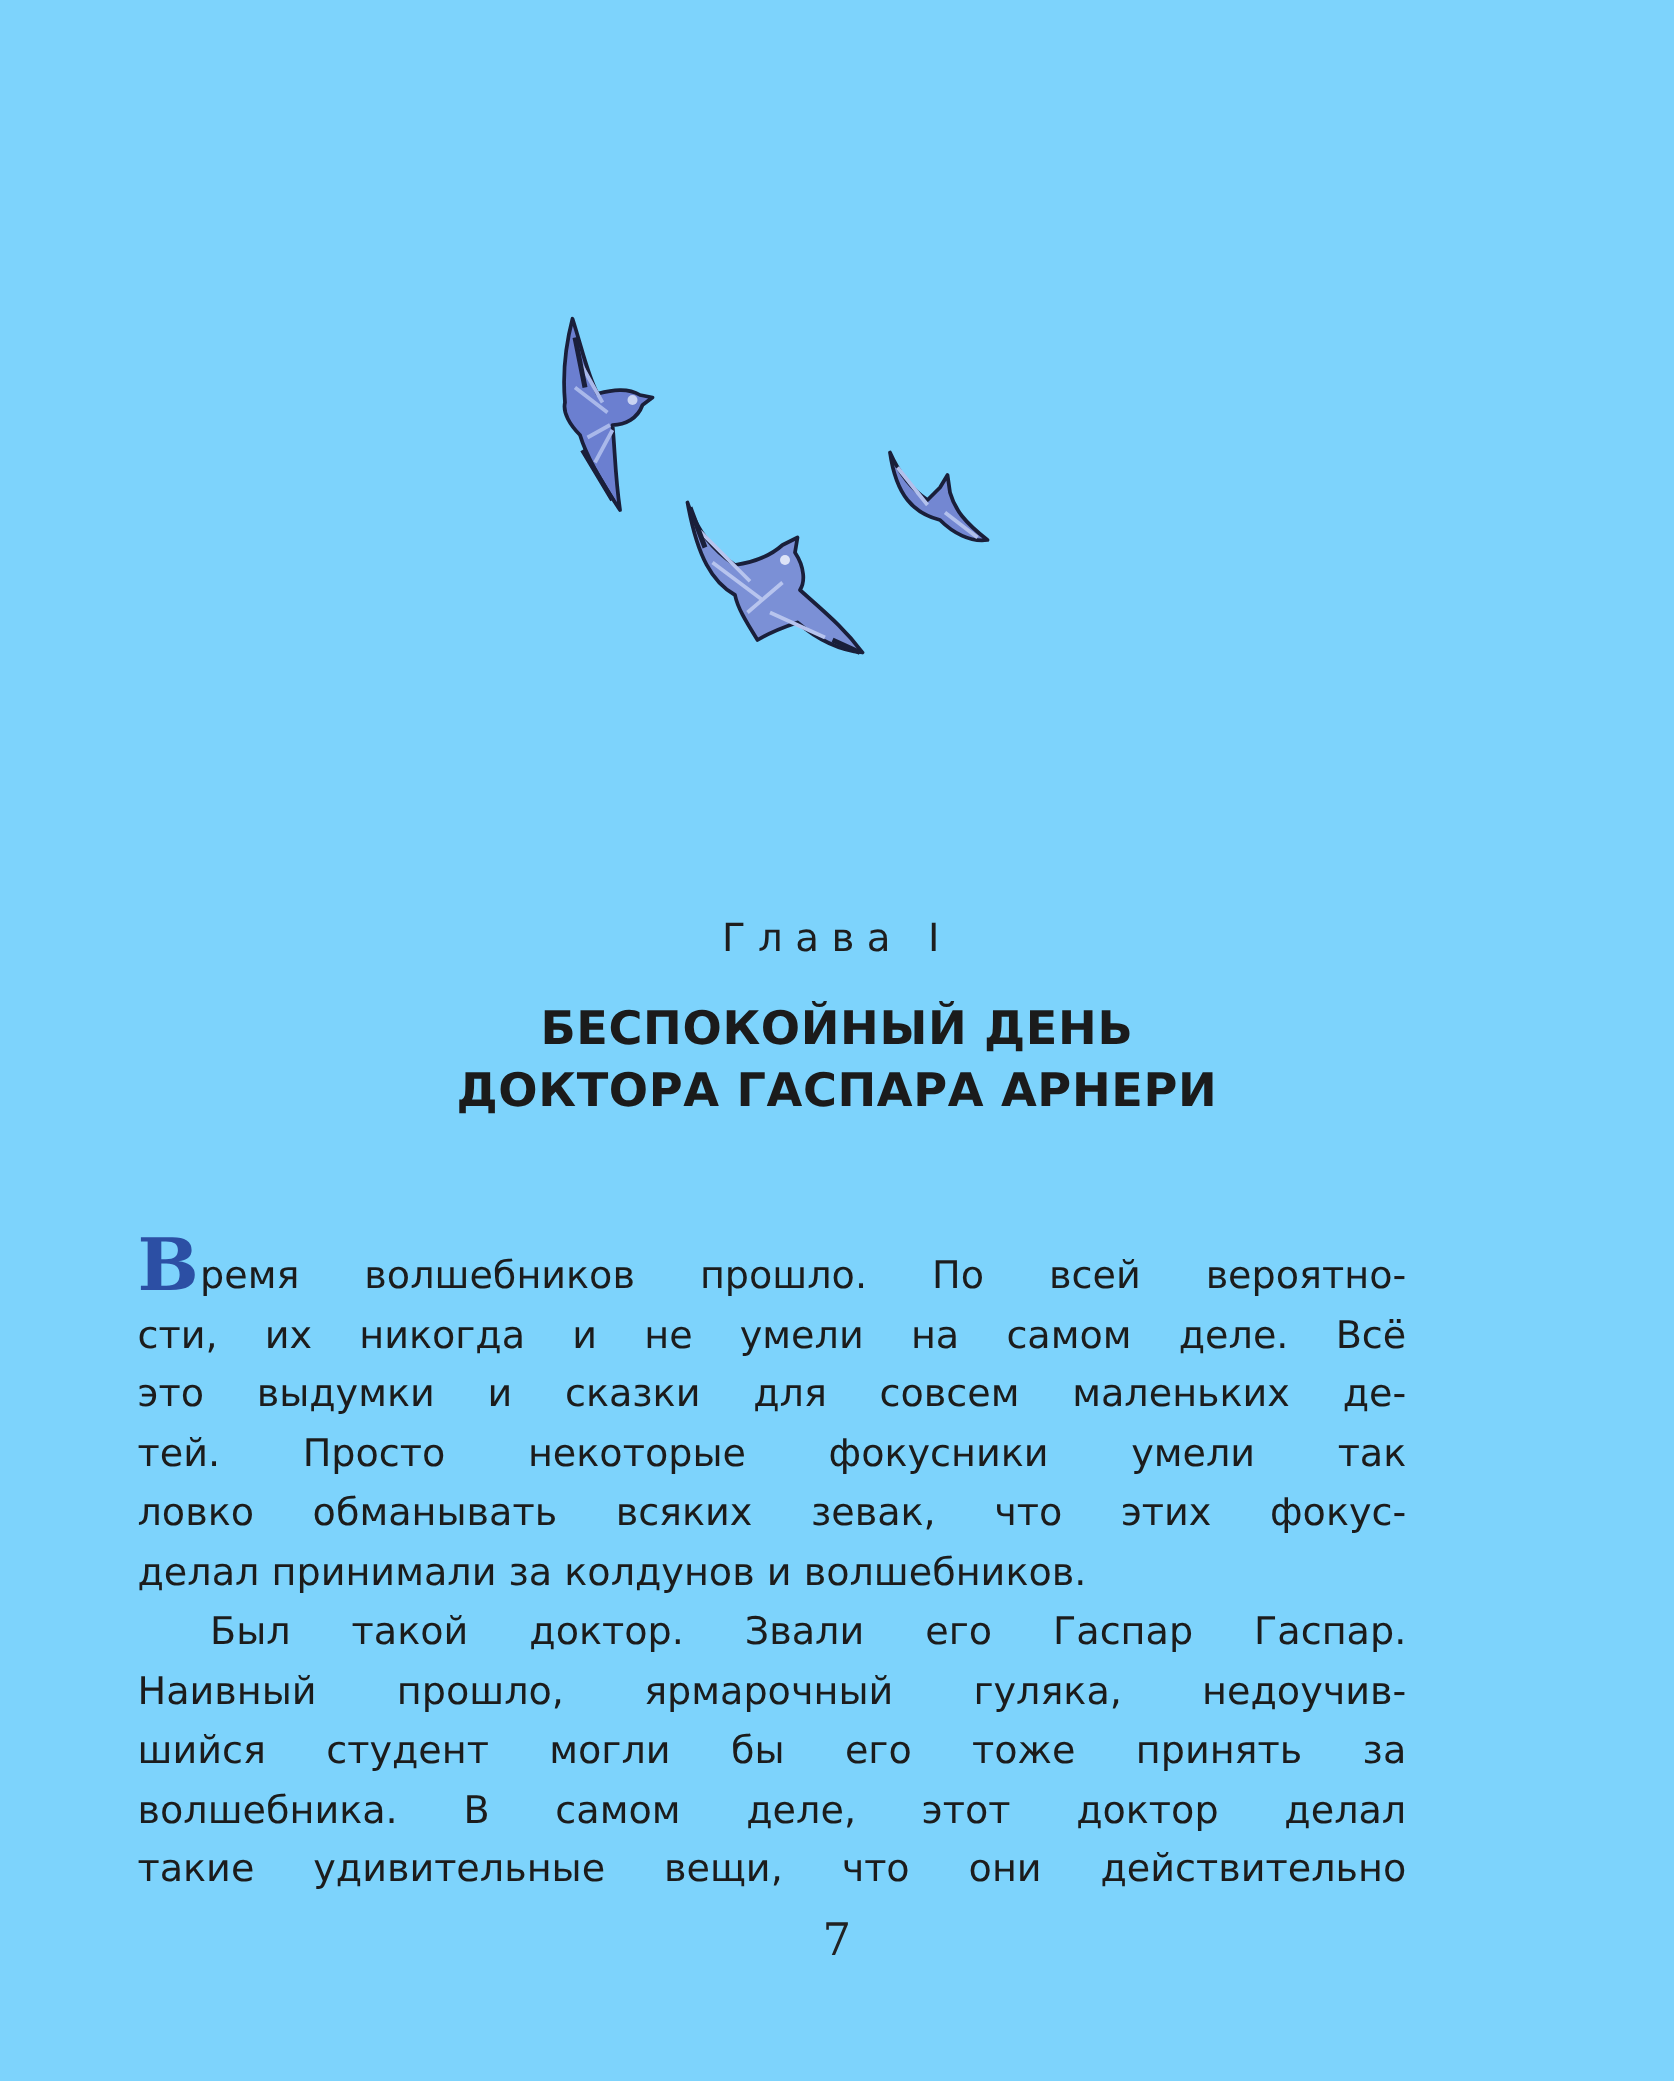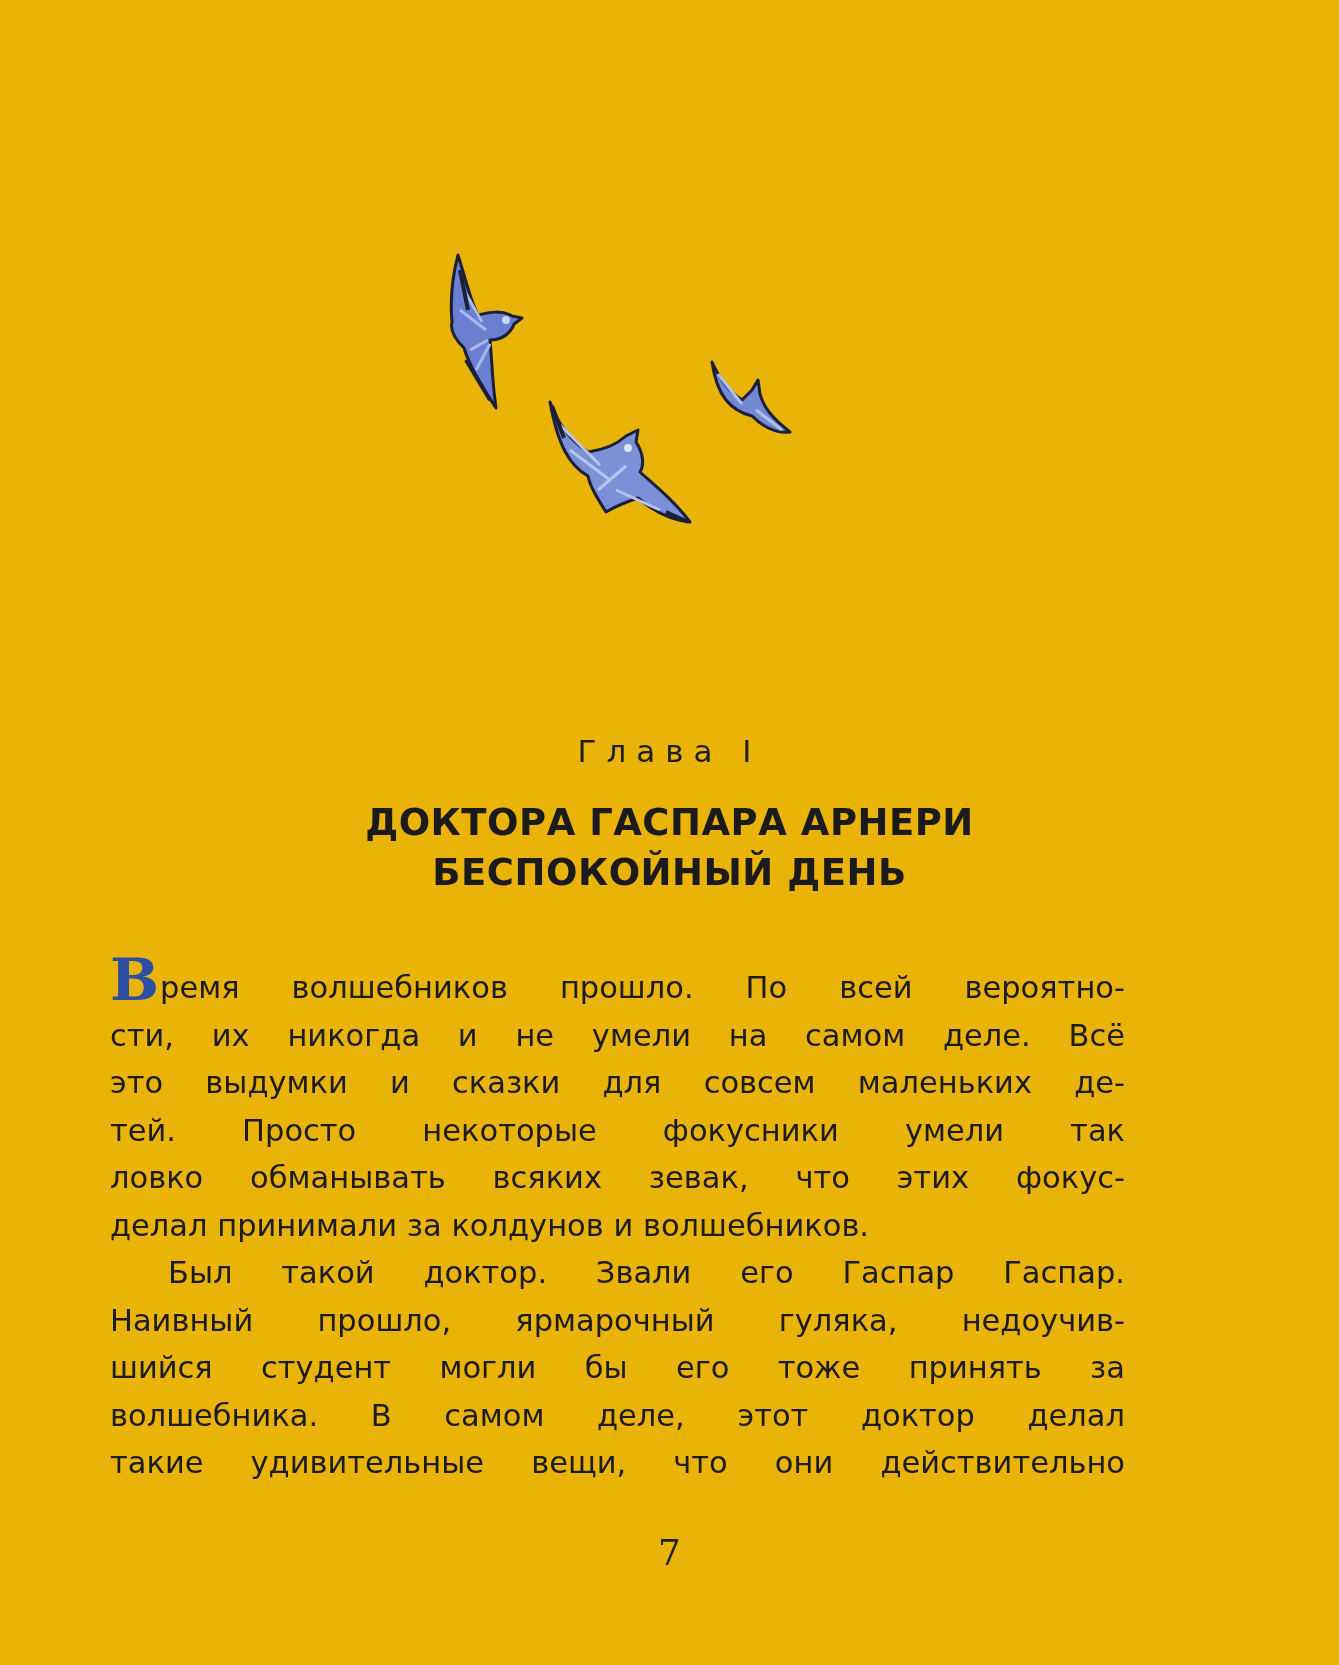--- a/index.html
+++ b/index.html
@@ -1,30 +1,30 @@
 <!DOCTYPE html>
 <html><head>
 <meta charset="utf-8">
 <style>
   html, body { margin: 0; padding: 0; background: #ffffff; }
   body { width: 1339px; height: 1665px; position: relative; overflow: hidden; }
-  .page { position: absolute; left: 0; top: 0; width: 1339px; height: 1665px; background: #eab308; }
+  .page { position: absolute; left: 0; top: 0; width: 1339px; height: 1665px; background: #7dd3fc; }
   .illustration { position: absolute; left: 430px; top: 240px; width: 380px; height: 300px; }
   .chapter-label {
     position: absolute; left: 0; width: 1339px; top: 733px; text-align: center;
     font-family: "DejaVu Sans", sans-serif; font-size: 31px; letter-spacing: 10px; color: #1e1e1e;
   }
   .chapter-title {
     position: absolute; left: 0; width: 1339px; top: 798px; text-align: center;
     font-family: "DejaVu Sans", sans-serif; font-weight: bold; font-size: 37px; line-height: 50px;
     color: #1b1b1b; letter-spacing: 0.5px;
   }
   .chapter-title div { white-space: nowrap; }
   .body-text {
-    position: absolute; left: 110px; width: 1015px; top: 964px;
+    position: absolute; left: 110px; width: 1015px; top: 997px;
     font-family: "DejaVu Sans", sans-serif; font-size: 30.5px; line-height: 47.5px; color: #1c1c1c;
   }
   .line { display: block; white-space: nowrap; text-align: justify; text-align-last: justify; height: 47.5px; }
   .line.last { text-align-last: left; }
   .line.indent { padding-left: 58px; }
   .dropcap {
     font-family: "DejaVu Serif", serif; font-weight: bold; color: #2c4fa4; font-size: 58px;
     line-height: 30px; vertical-align: -2px; margin-right: 1px;
   }
   .page-number {
@@ -55,22 +55,22 @@
 
     <g>
       <path d="M282,122 C290,140 300,152 312,160 L322,150 L328,140 L330,154 C334,168 342,178 360,192 C346,194 332,186 322,176 C314,174 304,170 296,160 C288,150 284,136 282,122 Z" fill="#7387d2" stroke="#1a1f3a" stroke-width="3" stroke-linejoin="round"></path>
       <path d="M288,134 L312,164 M326,170 L352,190" stroke="#b2c0ec" stroke-width="3" fill="none"></path>
     </g>
   </svg>
 
   <div class="chapter-label">Глава I</div>
 
   <div class="chapter-title">
+    <div>БЕСПОКОЙНЫЙ ДЕНЬ</div>
     <div>ДОКТОРА ГАСПАРА АРНЕРИ</div>
-    <div>БЕСПОКОЙНЫЙ ДЕНЬ</div>
   </div>
 
   <div class="body-text">
     <span class="line"><span class="dropcap">В</span><span>ремя волшебников прошло. По всей вероятно-</span></span>
     <span class="line">сти, их никогда и не умели на самом деле. Всё</span>
     <span class="line">это выдумки и сказки для совсем маленьких де-</span>
     <span class="line">тей. Просто некоторые фокусники умели так</span>
     <span class="line">ловко обманывать всяких зевак, что этих фокус-</span>
     <span class="line last">делал принимали за колдунов и волшебников.</span>
     <span class="line indent">Был такой доктор. Звали его Гаспар Гаспар.</span>

